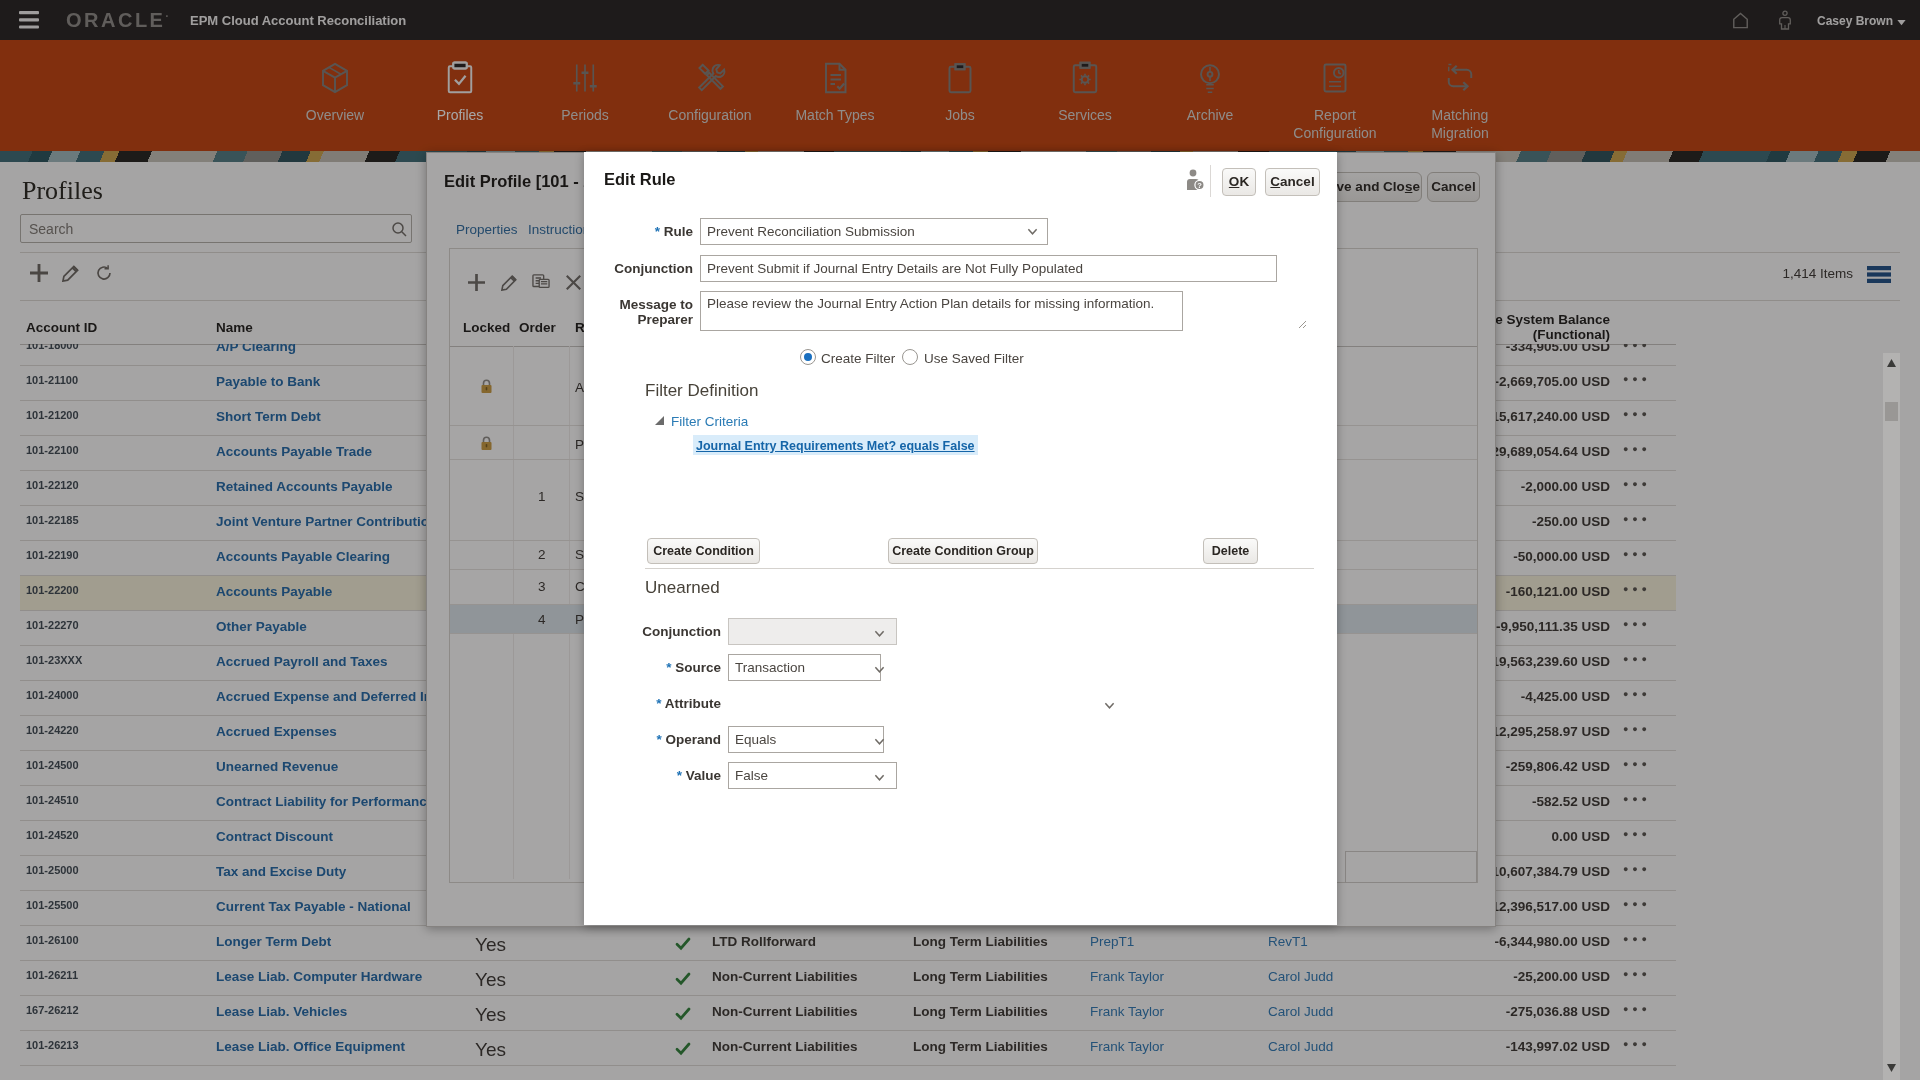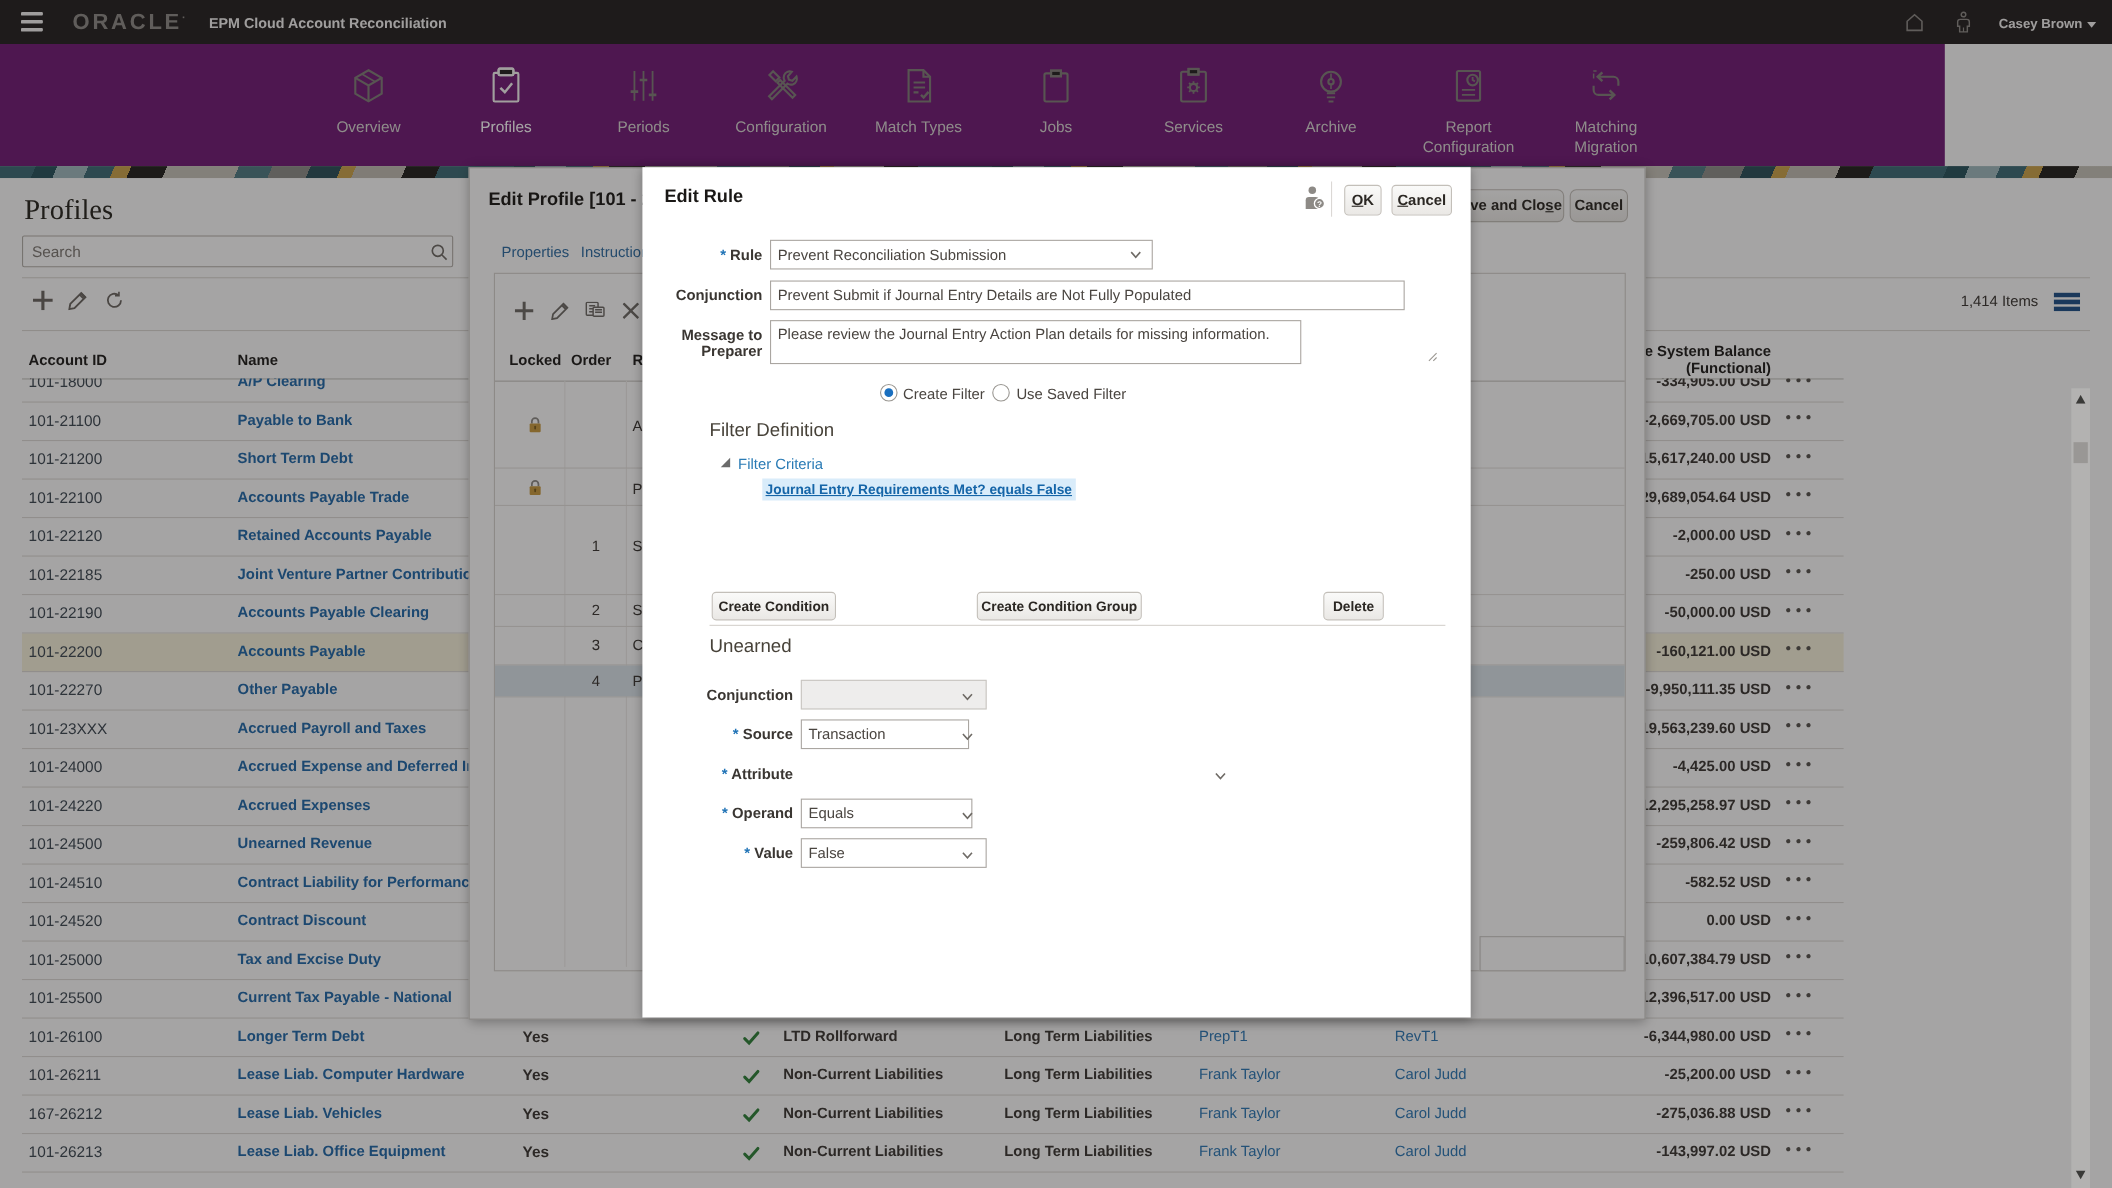--- a/index.html
+++ b/index.html
@@ -1,32 +1,32 @@
 <!DOCTYPE html>
 <html><head>
 <meta charset="utf-8">
 <style>
 *{margin:0;padding:0;box-sizing:border-box}
 html,body{width:1920px;height:1080px;overflow:hidden;font-family:"Liberation Sans",sans-serif;background:#fcfcfc}
 .abs{position:absolute}
 
 #topbar{left:0;top:0;width:1920px;height:40px;background:#242121}
-#navbar{left:0;top:40px;width:1768px;height:111px;background:#701a75}
+#navbar{left:0;top:40px;width:1920px;height:111px;background:#c2410c}
 .navitem{position:absolute;top:18px;width:150px;text-align:center}
 .navitem .lbl{margin-top:8px;font-size:14px;color:#d8d6d3;line-height:18px}
 .navitem svg{display:block;margin:0 auto}
 #banner{left:0;top:151px;width:1920px;height:11px;background:repeating-linear-gradient(113deg,#3c6b75 0 30px,#27525c 30px 48px,#9fb9bd 48px 74px,#3c6b75 74px 96px,#caa24a 96px 110px,#23201d 110px 140px,#c6c2b8 140px 200px,#4f7a82 200px 228px,#8d8d89 228px 260px,#2a4f58 260px 286px,#caa24a 286px 298px,#c0bcb2 298px 340px,#23201d 340px 368px,#3c6b75 368px 400px)}
 
 #page{left:0;top:162px;width:1920px;height:918px;background:#fcfcfc}
 .hdr{font-weight:700;color:#1e1c1a;font-size:13.5px}
 .row{position:absolute;left:20px;width:1656px;height:35px;border-bottom:1px solid #dcd9d5}
 .rowc{height:22px;overflow:hidden}
-.cid{position:absolute;left:6px;top:8px;font-weight:400;font-size:14px;color:#3d4852}
+.cid{position:absolute;left:6px;top:8px;font-weight:700;font-size:11px;color:#3d4852}
 .cname{position:absolute;left:196px;top:8px;font-weight:700;font-size:13.5px;color:#2168a8;white-space:nowrap}
-.cyes{position:absolute;left:455px;top:8px;font-weight:700;font-size:14px;color:#3a3632}
+.cyes{position:absolute;left:455px;top:8px;font-weight:400;font-size:19px;color:#3a3632}
 .cchk{position:absolute;left:655px;top:9px;width:16px;height:16px}
 .cmet{position:absolute;left:692px;top:8px;font-weight:700;font-size:13.5px;color:#3a3632;white-space:nowrap}
 .cltl{position:absolute;left:893px;top:8px;font-weight:700;font-size:13.5px;color:#3a3632;white-space:nowrap}
 .cprep{position:absolute;left:1070px;top:8px;font-size:13.5px;color:#2d78b5}
 .crev{position:absolute;left:1248px;top:8px;font-size:13.5px;color:#2d78b5}
 .camt{position:absolute;left:1340px;top:8px;width:250px;text-align:right;font-weight:700;font-size:13.5px;color:#3a3632}
 .cdot{position:absolute;left:1603px;top:10px;font-size:9px;color:#56524e;letter-spacing:1.5px}
 
 #dlg{left:426px;top:152px;width:1070px;height:775px;background:#fdfdfd;border:1px solid #c9c6c2;box-shadow:0 2px 10px rgba(0,0,0,.32)}
 #overlay{left:0;top:0;width:1920px;height:1080px;background:rgba(20,19,18,0.375)}

